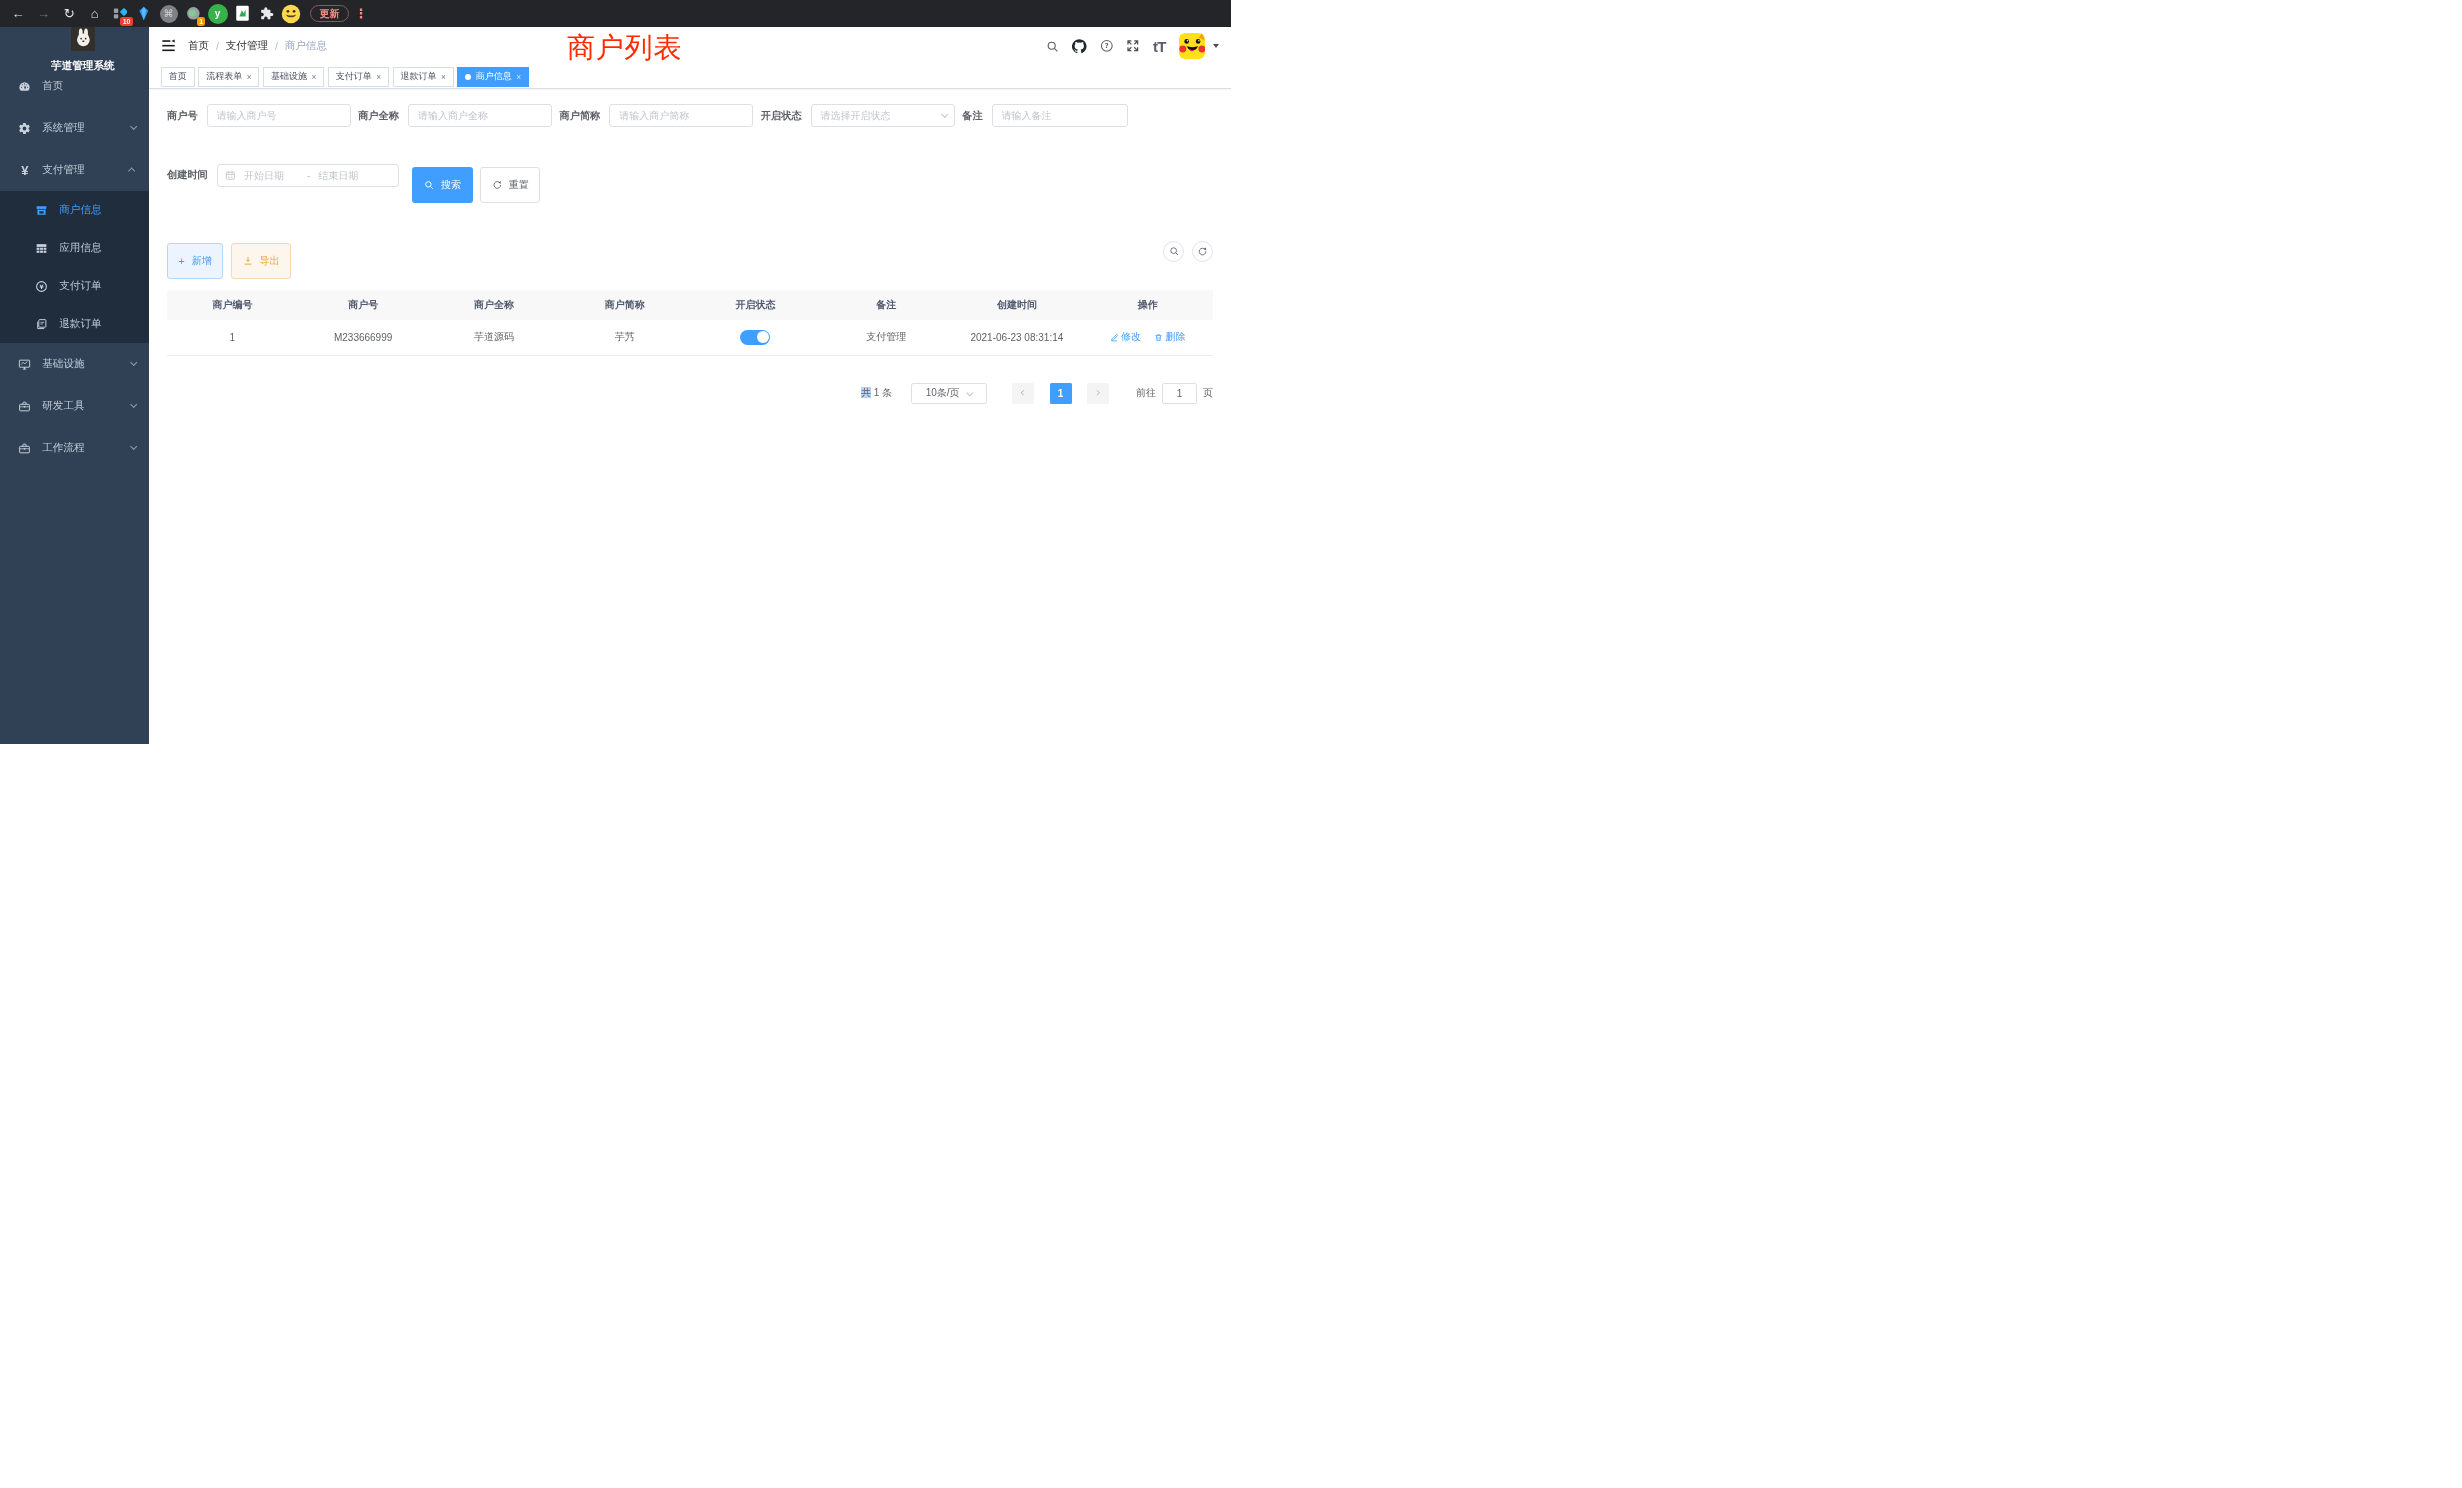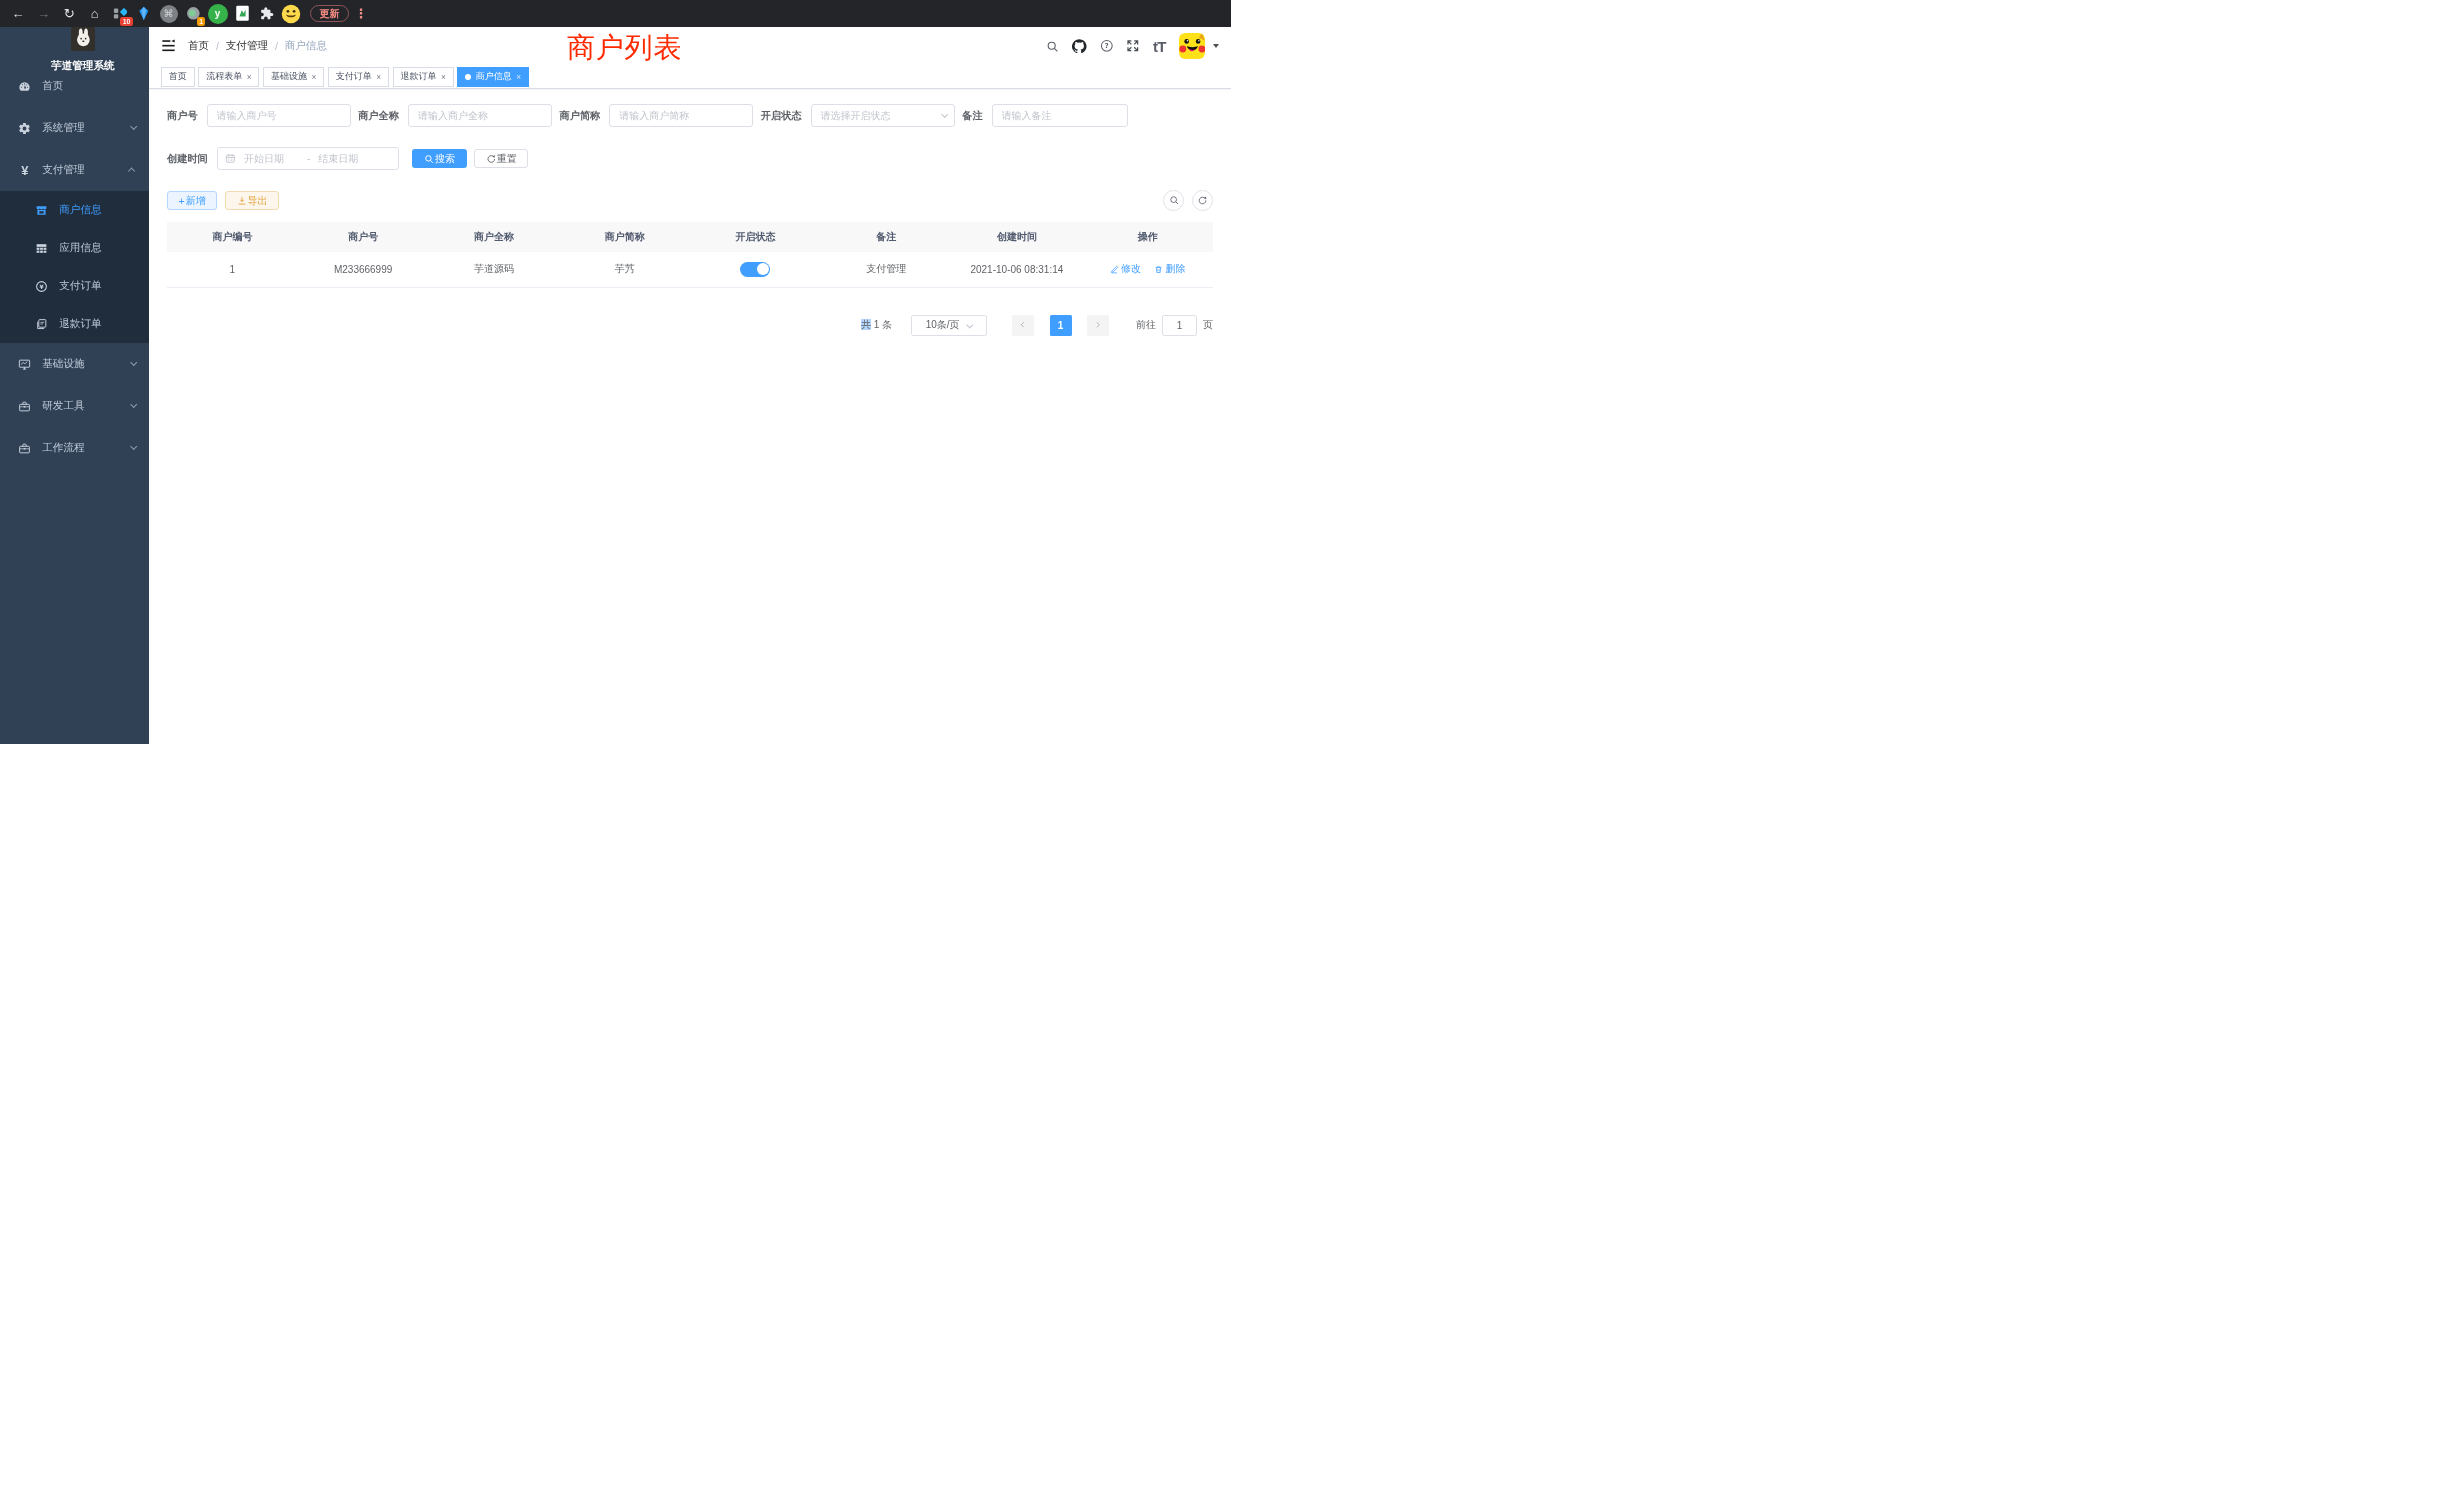--- a/index.html
+++ b/index.html
@@ -71,21 +71,21 @@
   .f-item{display:flex;align-items:center;margin-right:7.6px;}
   .f-label{font-size:10.2px;font-weight:700;color:#5c6066;padding-right:9px;white-space:nowrap;}
   .t-input{height:23px;border:0.8px solid #dcdfe6;border-radius:3px;padding:0 9px;font-size:10px;color:#606266;width:144px;font-family:inherit;outline:none;}
   .t-input::placeholder{color:#c0c4cc;}
   .fake-select{height:23px;border:0.8px solid #dcdfe6;border-radius:3px;padding:0 7.6px 0 9px;font-size:10px;color:#c0c4cc;width:144px;display:flex;align-items:center;cursor:pointer;}
   .fake-select .sel-chev{margin-left:auto;width:5.3px;height:5.3px;border-right:1px solid #c0c4cc;border-bottom:1px solid #c0c4cc;transform:rotate(45deg) translateY(-1.5px);}
   .date-box{height:23px;width:182px;border:0.8px solid #dcdfe6;border-radius:3px;display:flex;align-items:center;padding:0 7.6px;gap:6px;}
   .date-ph{font-size:10px;color:#c0c4cc;border:none;outline:none;width:59px;background:transparent;font-family:inherit;}
   .date-ph::placeholder{color:#c0c4cc;}
   .date-sep{color:#c0c4cc;font-size:10px;}
-  .btn{height:19px;border-radius:3px;font-size:10px;display:inline-flex;align-items:center;justify-content:center;gap:1px;padding:0 10.6px;cursor:pointer;border:0.8px solid transparent;font-family:inherit;}
+  .btn{height:36px;border-radius:3px;font-size:10px;display:inline-flex;align-items:center;justify-content:center;gap:7px;padding:0 10.6px;cursor:pointer;border:0.8px solid transparent;font-family:inherit;margin-top:20px;}
   .btn-primary{background:#409EFF;color:#fff;margin-left:6px;}
   .btn-plain{background:#fff;border-color:#dcdfe6;color:#606266;margin-left:7.6px;}
   .btn-add{background:#ecf5ff;border-color:#b3d8ff;color:#409EFF;}
   .btn-export{background:#fdf6ec;border-color:#f5dab1;color:#e6a23c;margin-left:7.6px;}
   .toolbar-row{display:flex;align-items:center;margin-bottom:10.6px;}
   .tool-right{margin-left:auto;display:flex;gap:7.6px;}
   .circle-btn{width:21px;height:21px;border-radius:50%;border:0.8px solid #e0e3e9;background:#fff;display:flex;align-items:center;justify-content:center;cursor:pointer;}
 
   
   table{width:100%;border-collapse:collapse;table-layout:fixed;}
@@ -487,21 +487,21 @@
           </tr>
         </thead>
         <tbody>
           <tr>
             <td>1</td>
             <td>M233666999</td>
             <td>芋道源码</td>
             <td>芋艿</td>
             <td><span class="toggle"></span></td>
             <td>支付管理</td>
-            <td>2021-10-06 08:31:14</td>
+            <td>2021-06-23 08:31:14</td>
             <td>
               <span class="op-link">
                 <svg width="9" height="9" viewBox="0 0 24 24">
                     <path d="M4 20l1-4L16.5 4.5a2 2 0 0 1 3 3L8 19l-4 1z" fill="none" stroke="#409EFF" stroke-width="2"></path>
                     <path d="M5 21h14" stroke="#409EFF" stroke-width="2"></path>
                   </svg>
                 <span>修改</span>
               </span>
               <span class="op-link">
                 <svg width="9" height="9" viewBox="0 0 24 24">

